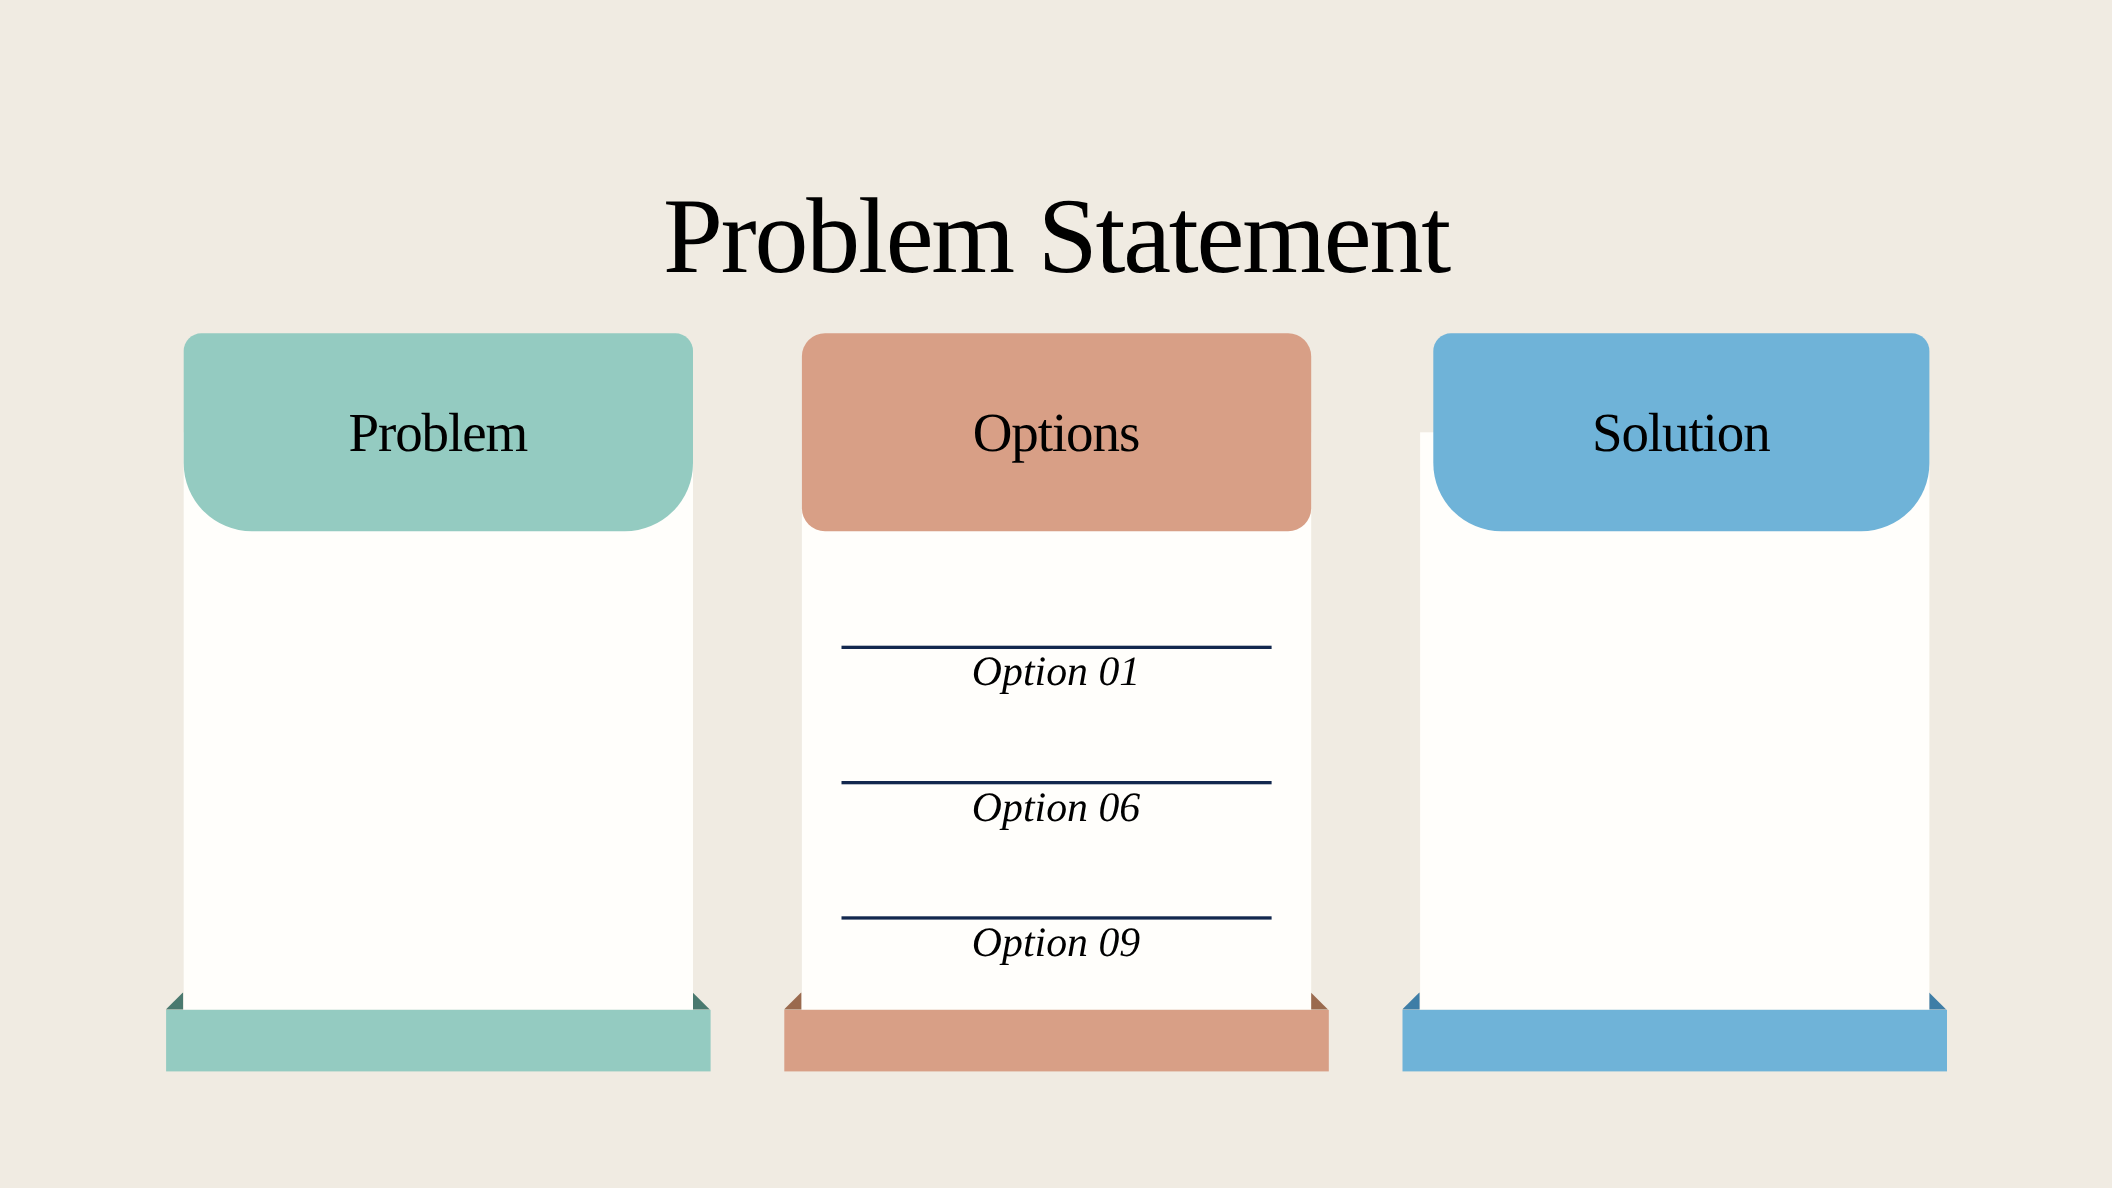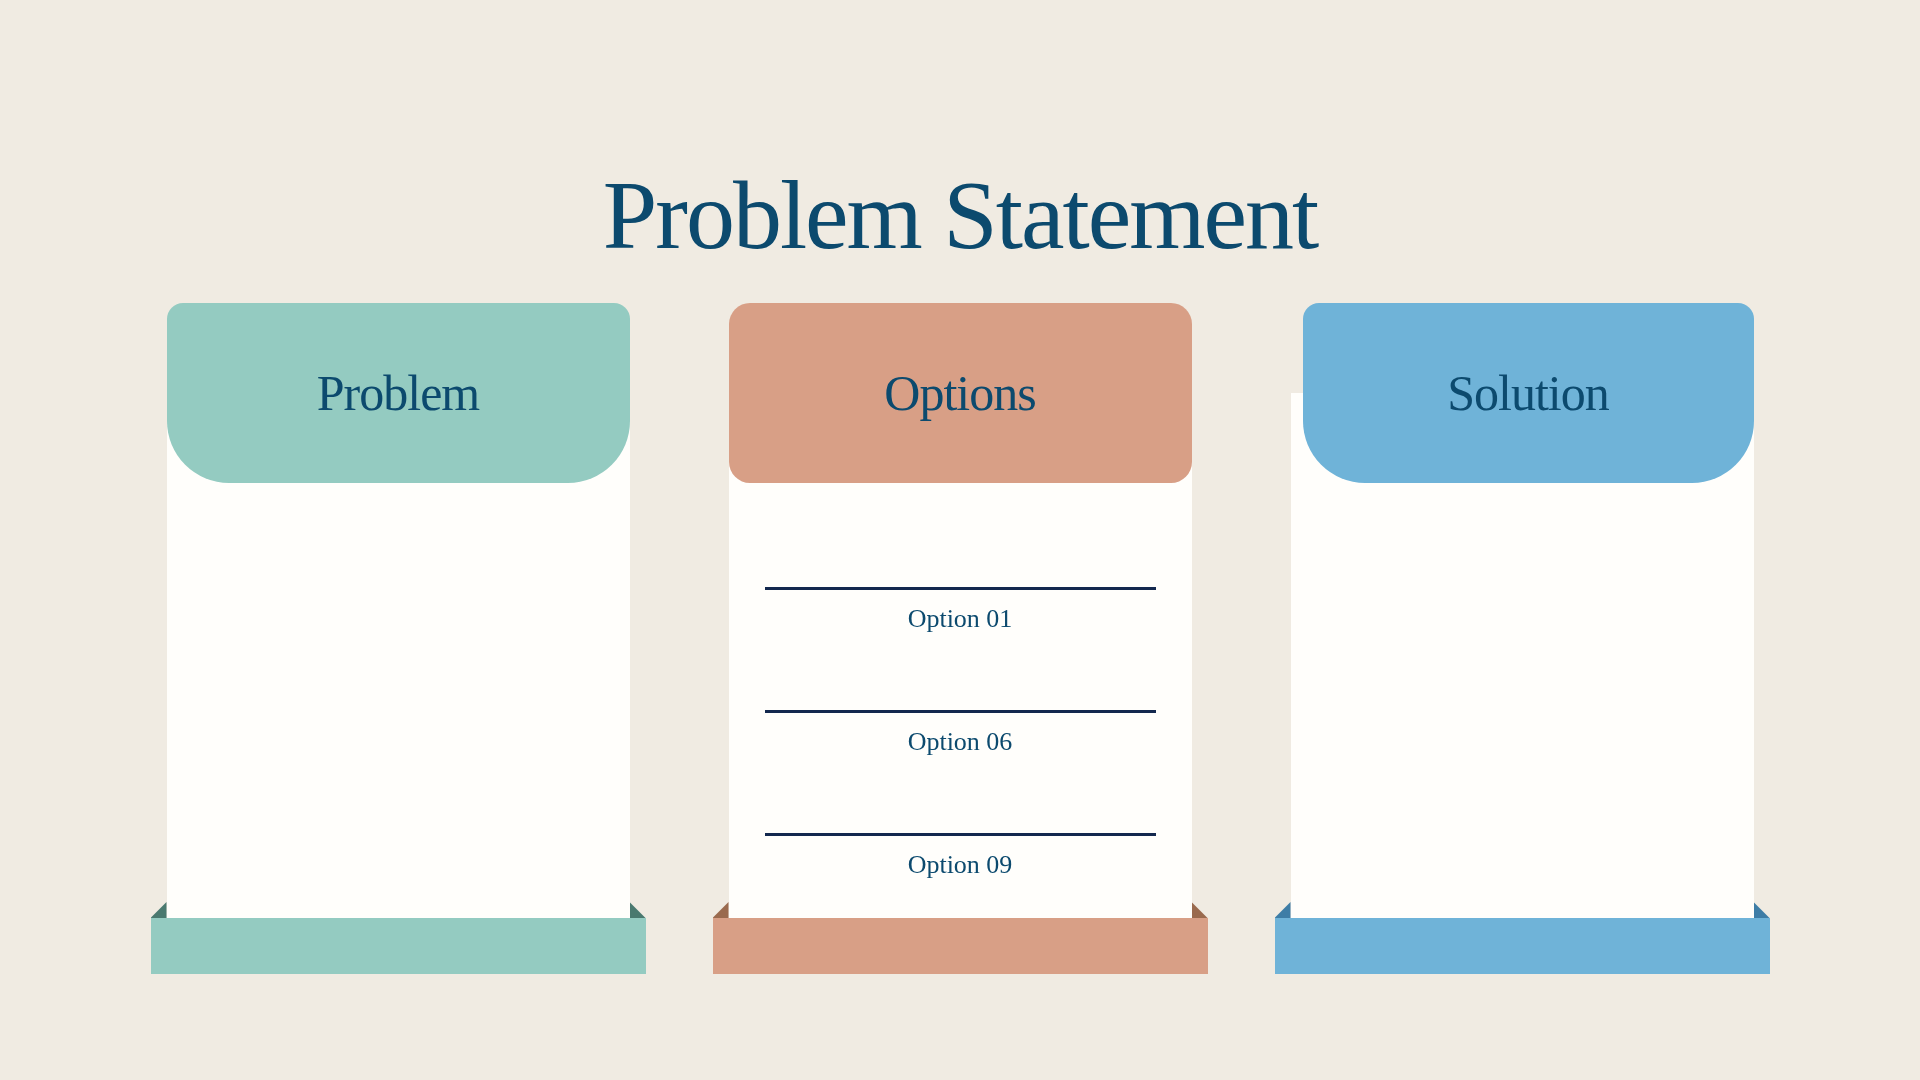--- a/index.html
+++ b/index.html
@@ -87,30 +87,30 @@
     position: absolute;
     left: 36px;
     right: 36px;
     top: 284px;
   }
   .option-item {
     box-sizing: border-box;
     height: 123px;
     border-top-style: solid;
     border-top-width: 3px;
-    padding-top: 14px;
     text-align: center;
-    font-size: 26px;
+    font-size: 38px;
     line-height: 1.15;
+    font-style: italic;
   }
 </style>
 </head>
 <body>
 
-<div class="stage" style="background: rgb(240, 235, 226); color: #0c4a6e;">
+<div class="stage" style="background: rgb(240, 235, 226); color: #000000;">
   <h1 class="slide-title">Problem Statement</h1>
   <div class="cards-row">
       <div class="card">
         <div class="card-paper" style="background: rgb(255, 254, 251);"></div>
         <div class="card-tray" style="background: rgb(148, 203, 193);"></div>
         <div class="card-fold left" style="background: rgb(74, 121, 111);"></div>
         <div class="card-fold right" style="background: rgb(74, 121, 111);"></div>
         <div class="card-header" style="background: rgb(148, 203, 193);">Problem</div>
       </div>
       <div class="card">

